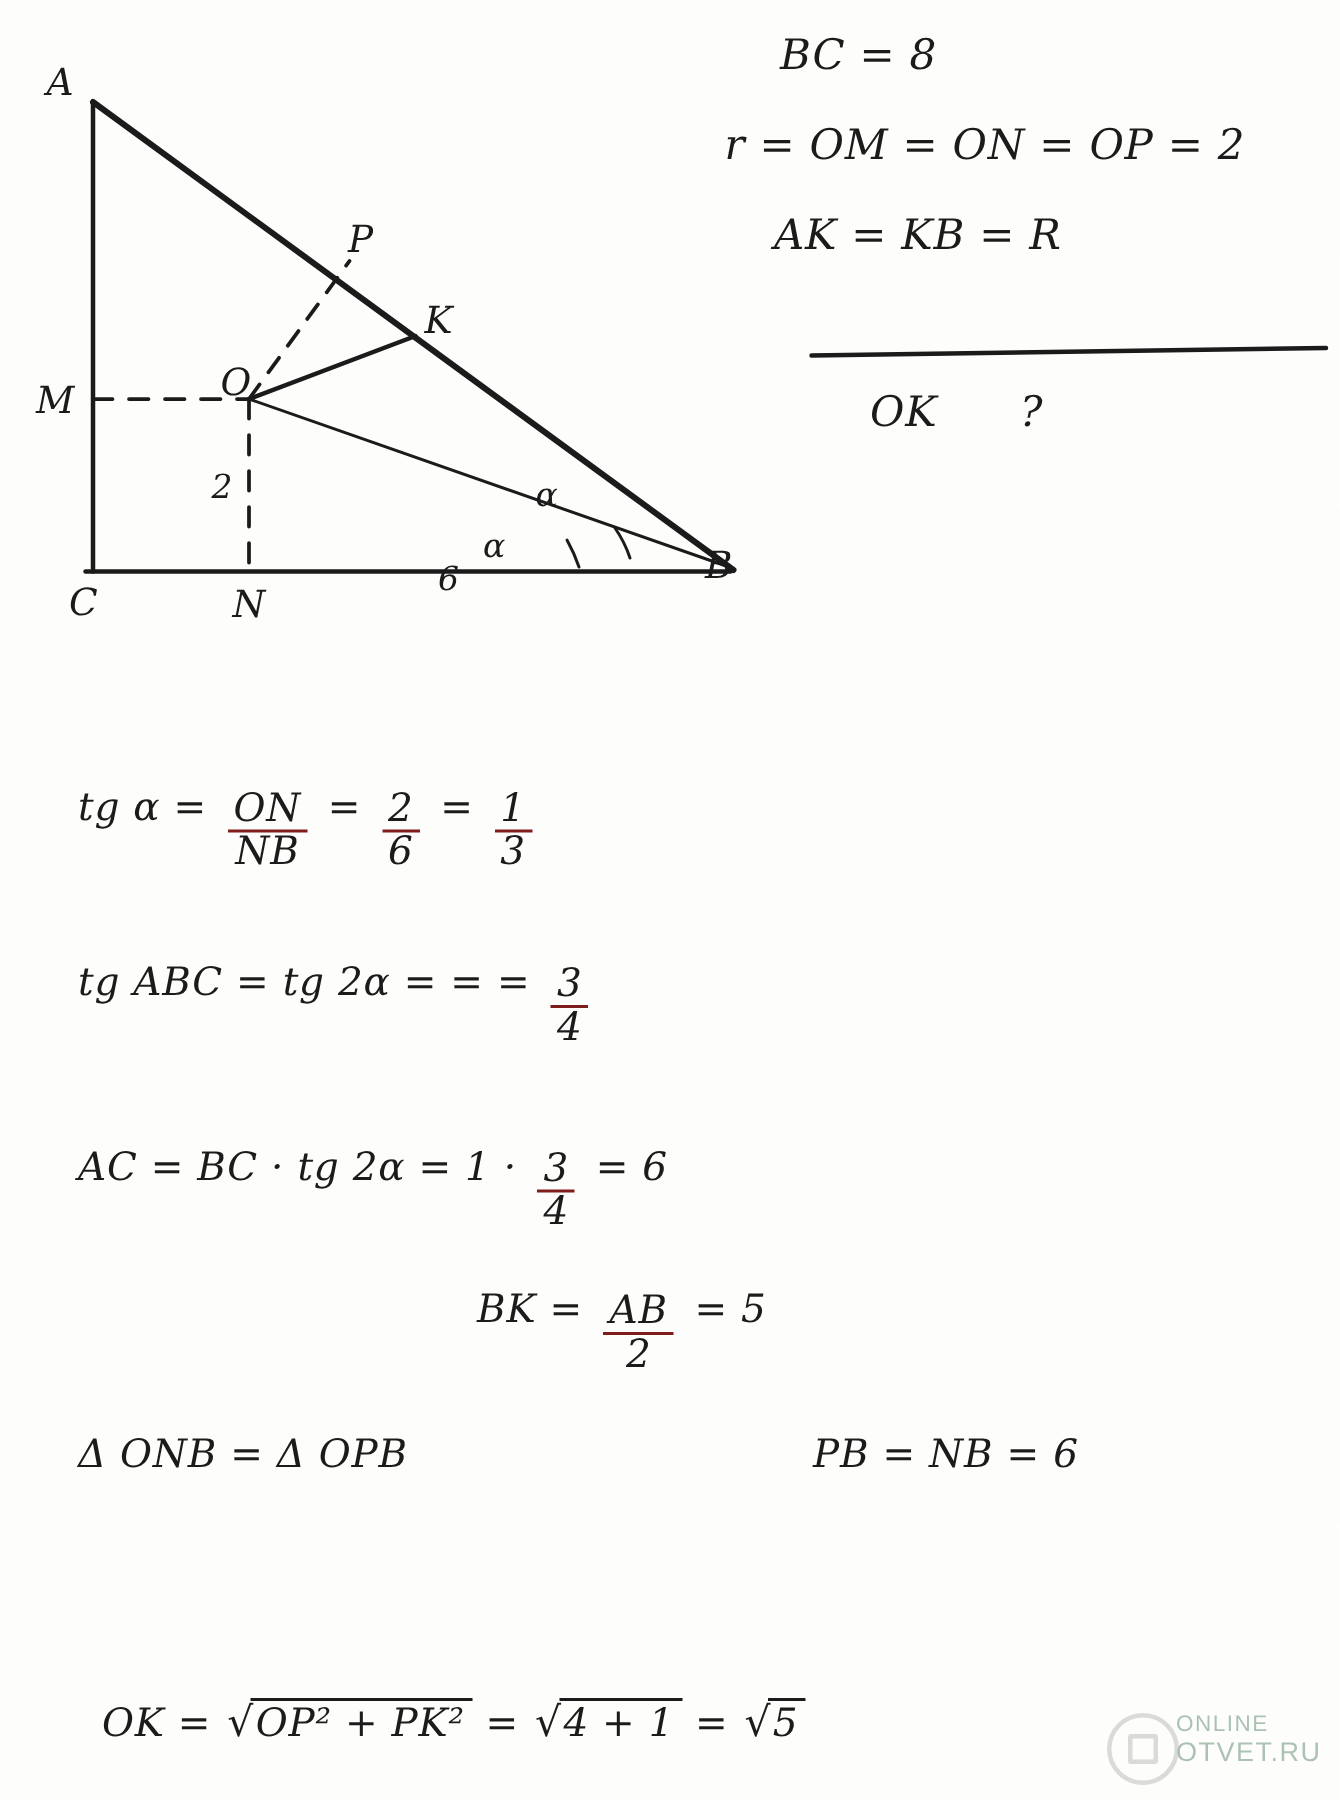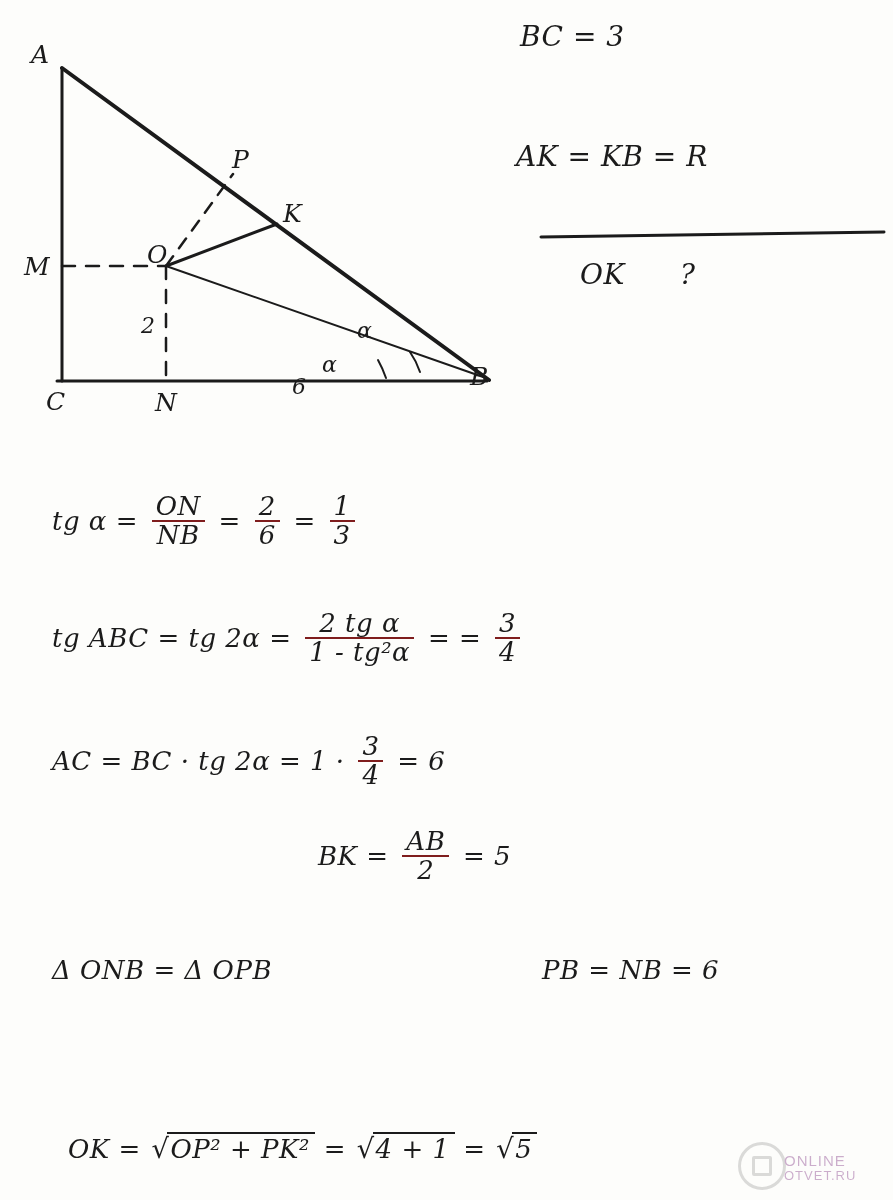--- a/index.html
+++ b/index.html
@@ -54,20 +54,21 @@
     vertical-align: middle;
     text-align: center;
     line-height: 1.05;
     margin: 0 5px;
     position: relative;
     top: -2px;
   }
   .frac .num {
     display: block;
     padding: 0 4px;
+    margin-top: 33px;
   }
   .frac .den {
     display: block;
     border-top: 2px solid #7f1d1d;
     padding: 0 4px;
   }
   .sqrt {
     display: inline-block;
     position: relative;
     padding-left: 2px;
@@ -85,28 +86,28 @@
     position: absolute;
     right: 10px;
     bottom: 8px;
     width: 145px;
     height: 52px;
     opacity: 0.35;
   }
   .wm-text {
     position: absolute;
     left: 46px;
-    top: 12px;
+    top: 1px;
     font-family: "Liberation Sans", sans-serif;
     font-style: normal;
-    color: #701a75;
+    color: #14532d;
     line-height: 1.15;
   }
   .wm-text .l1 { font-size: 15px; letter-spacing: 1px; }
-  .wm-text .l2 { font-size: 13px; letter-spacing: 1px; }
+  .wm-text .l2 { font-size: 18px; letter-spacing: 1px; }
   .wm-circle {
     position: absolute;
     left: 0;
     top: 2px;
     width: 42px;
     height: 42px;
     border: 3px solid #9a9a9a;
     border-radius: 50%;
   }
   .wm-circle::after {
@@ -155,21 +156,22 @@
   <div class="hand lbl" style="left:24px; top:252px;">M</div>
   <div class="hand lbl" style="left:155px; top:388px;">N</div>
   <div class="hand lbl" style="left:147px; top:240px;">O</div>
   <div class="hand lbl" style="left:232px; top:145px;">P</div>
   <div class="hand lbl" style="left:283px; top:199px;">K</div>
   <div class="hand lbl-small" style="left:141px; top:313px;">2</div>
   <div class="hand lbl-small" style="left:292px; top:374px;">6</div>
   <div class="hand lbl-small" style="left:357px; top:318px;">α</div>
   <div class="hand lbl-small" style="left:322px; top:352px;">α</div>
 
-  <div class="hand given" style="left:520px; top:20px;">BC = 3</div>
+  <div class="hand given" style="left:520px; top:20px;">BC = 8</div>
+  <div class="hand given" style="left:483px; top:80px;">r = OM = ON = OP = 2</div>
   <div class="hand given" style="left:497px; top:140px;margin-left:19px;">AK = KB = R</div>
   <div class="hand given" style="left:580px; top:258px;">OK</div>
   <div class="hand given" style="left:680px; top:258px;">?</div>
 
   <div class="hand eqline" style="left:52px; top:495px;">
     <span>tg α =</span>
     <span class="frac">
       <span class="num">ON</span>
       <span class="den">NB</span>
     </span>
@@ -180,24 +182,20 @@
     </span>
     <span>=</span>
     <span class="frac">
       <span class="num">1</span>
       <span class="den">3</span>
     </span>
   </div>
 
   <div class="hand eqline" style="left:52px; top:612px;">
     <span>tg ABC = tg 2α =</span>
-    <span class="frac">
-      <span class="num">2 tg α</span>
-      <span class="den">1 - tg²α</span>
-    </span>
     <span>=</span>
     <span>=</span>
     <span class="frac">
       <span class="num">3</span>
       <span class="den">4</span>
     </span>
   </div>
 
   <div class="hand eqline" style="left:52px; top:735px;">
     <span>AC = BC · tg 2α = 1 ·</span>

